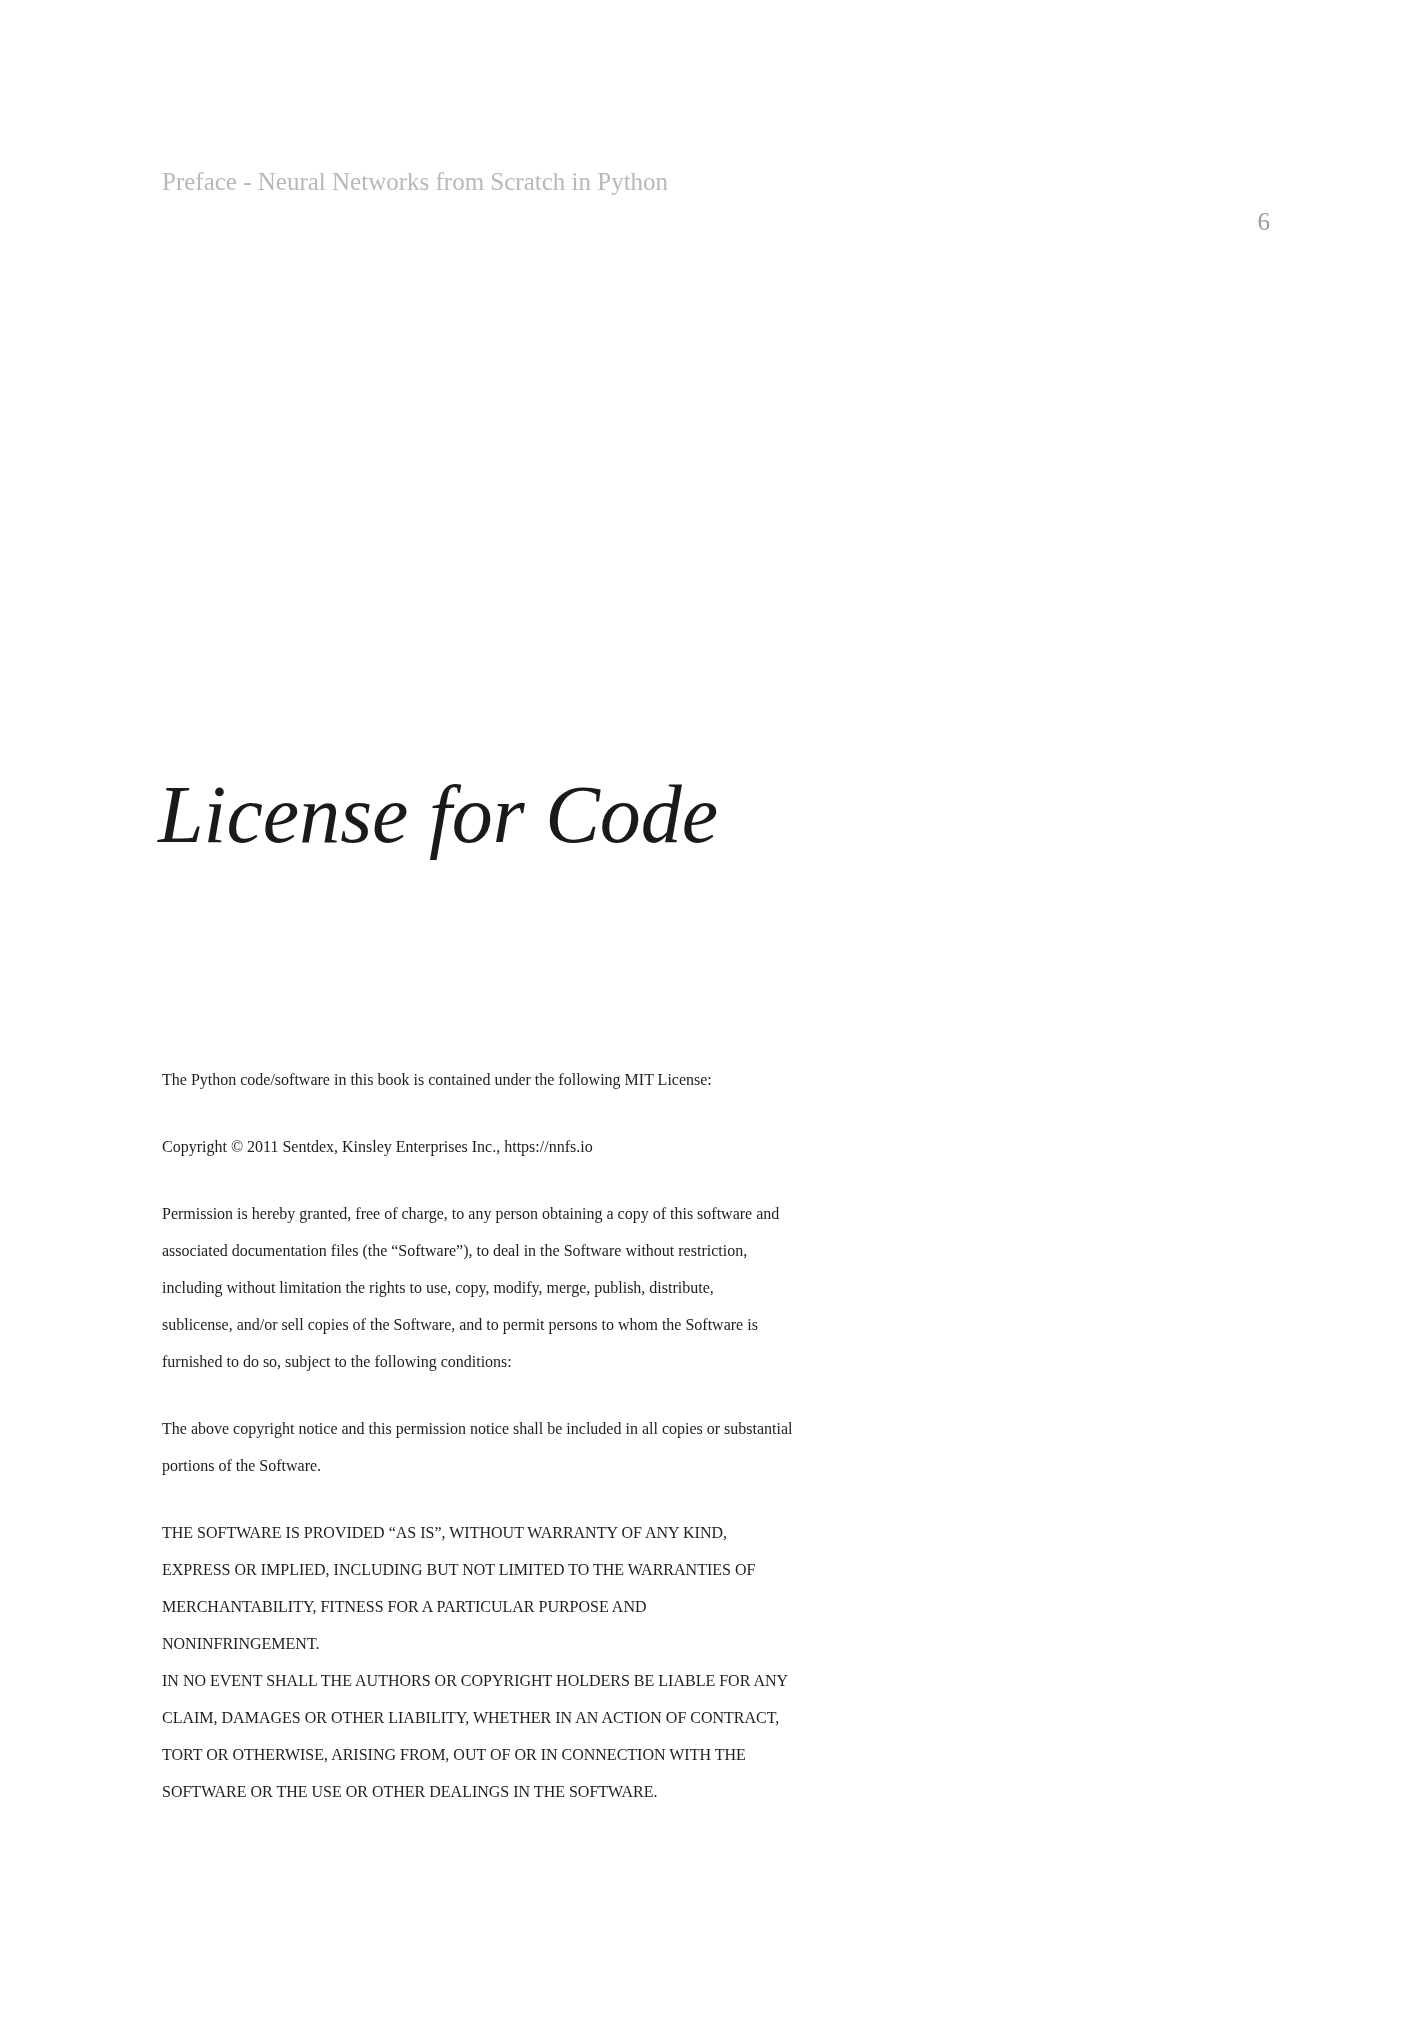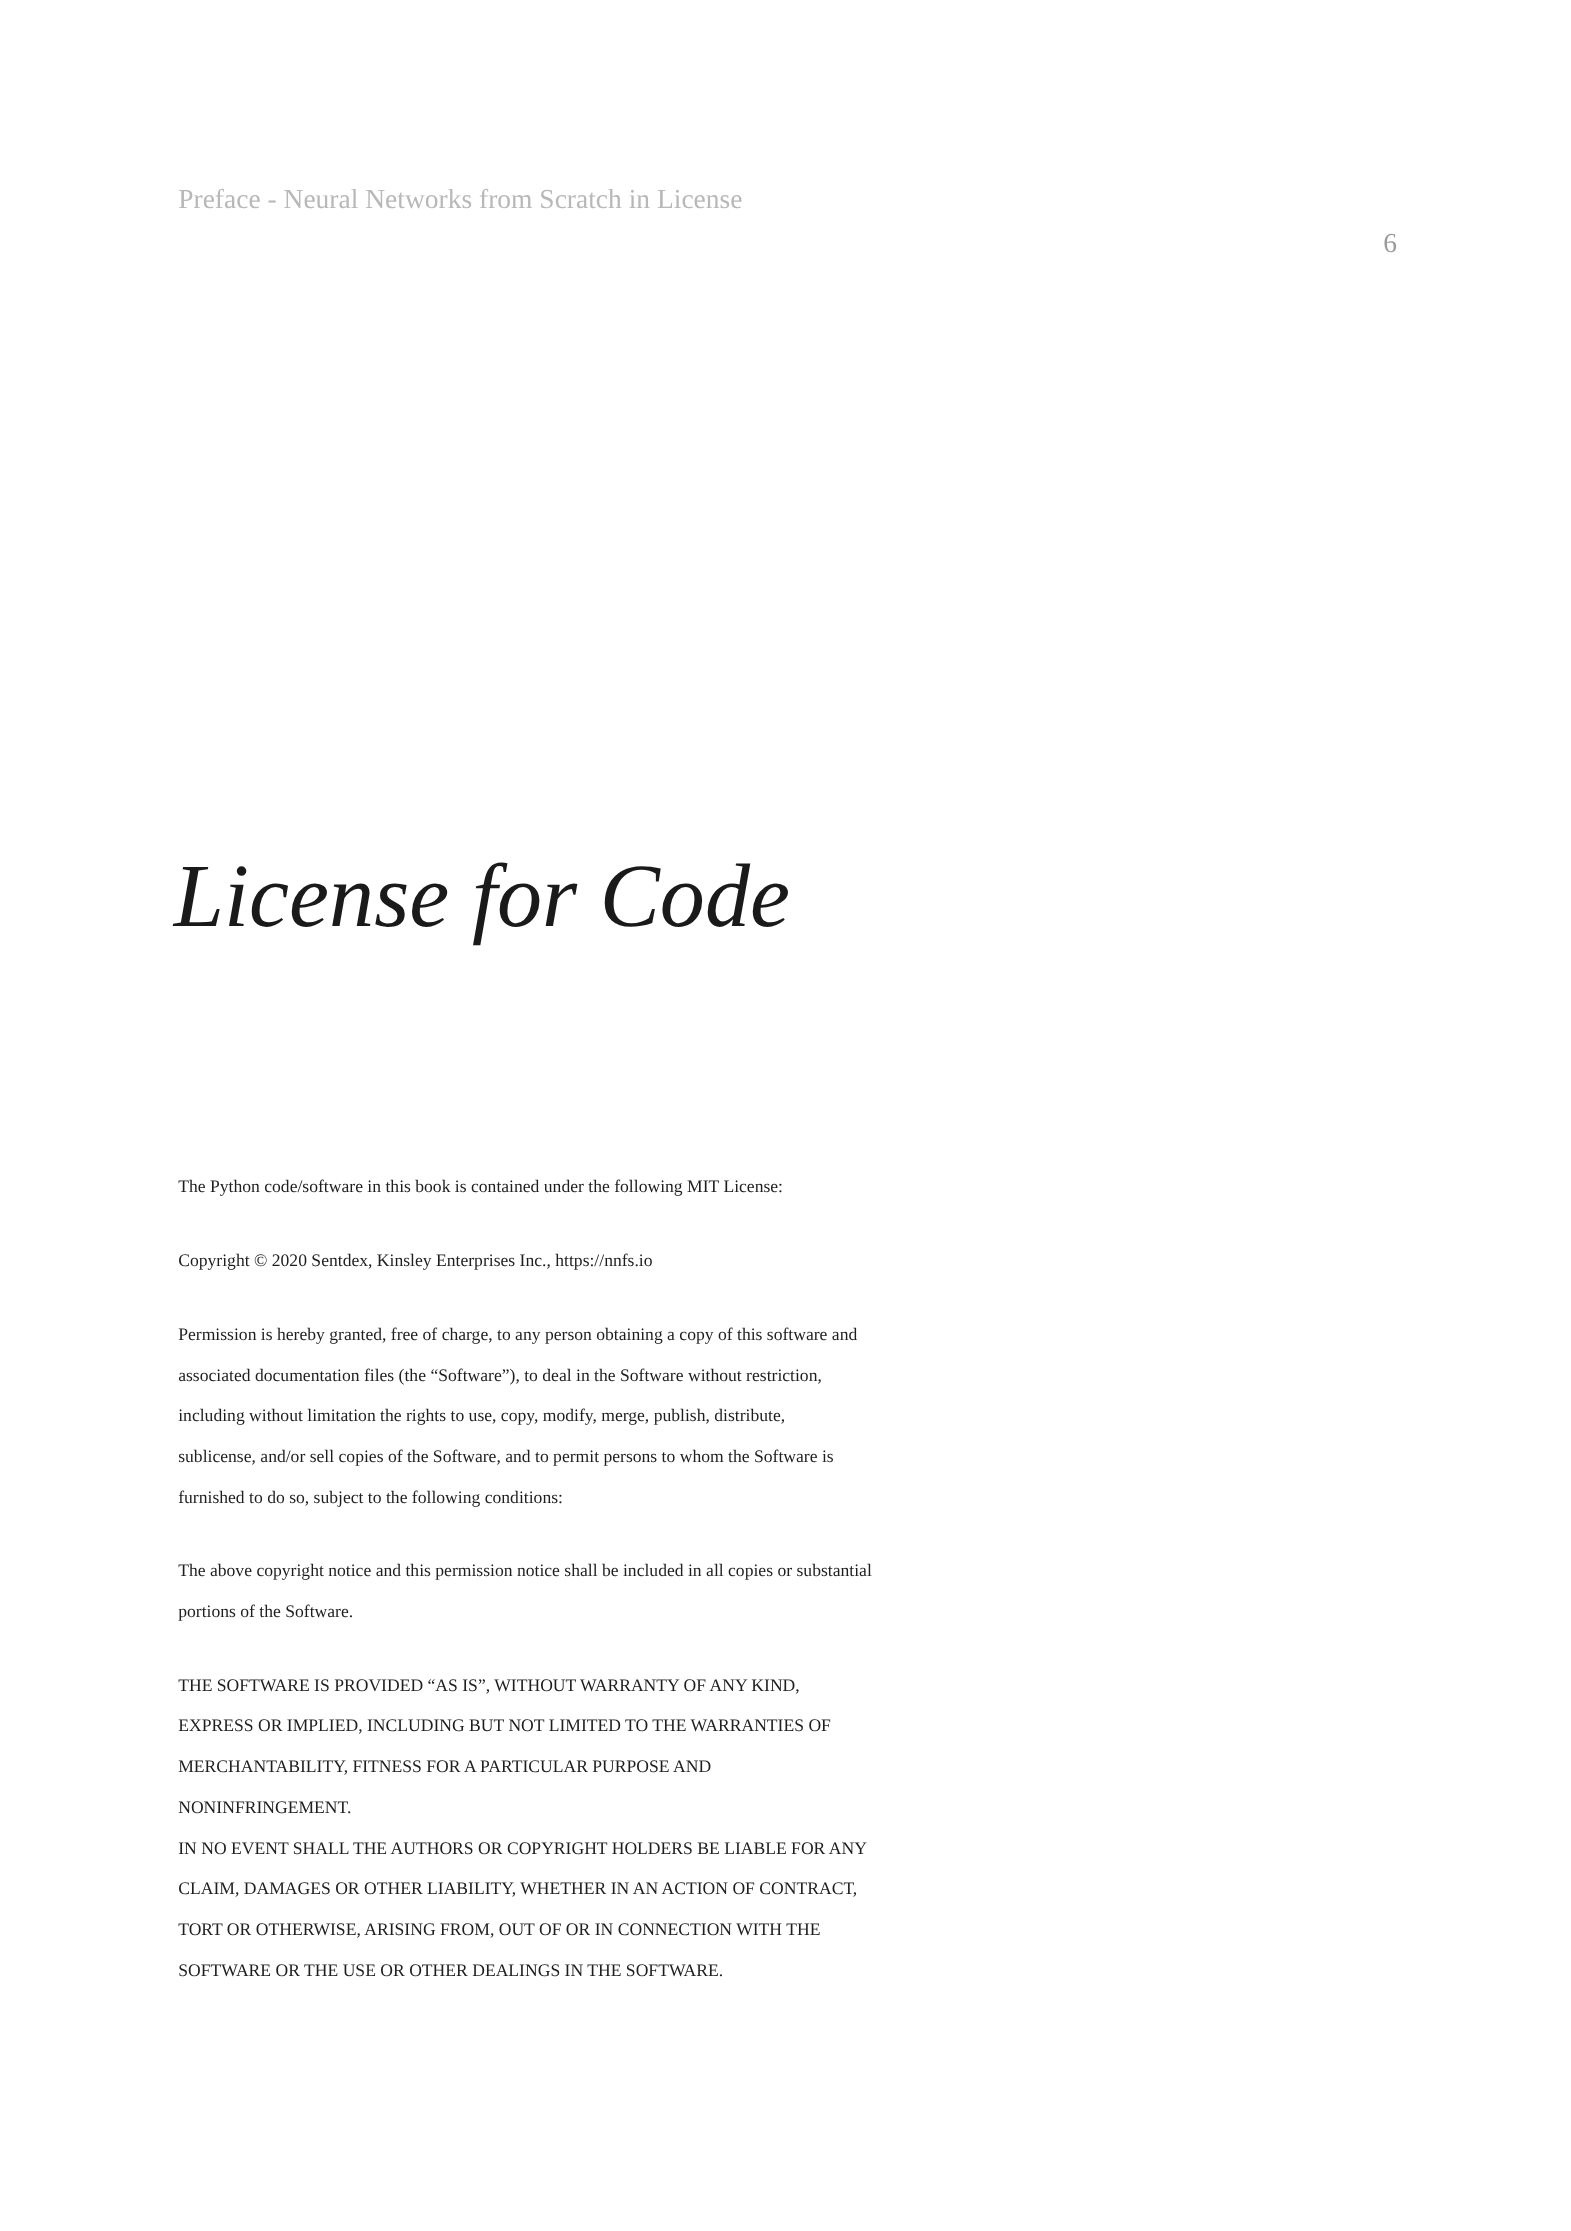--- a/index.html
+++ b/index.html
@@ -53,29 +53,29 @@
   .body-text p {
     margin: 0 0 30px 0;
     white-space: pre;
   }
 </style>
 </head>
 <body>
 
 <div class="page">
 
-  <div class="running-header">Preface - Neural Networks from Scratch in License</div>
+  <div class="running-header">Preface - Neural Networks from Scratch in Python</div>
 
   <div class="page-number">6</div>
 
   <h1 class="chapter-title">License for Code</h1>
 
   <div class="body-text">
     <p>The Python code/software in this book is contained under the following MIT License:</p>
-    <p>Copyright © 2020 Sentdex, Kinsley Enterprises Inc., https://nnfs.io</p>
+    <p>Copyright © 2011 Sentdex, Kinsley Enterprises Inc., https://nnfs.io</p>
     <p>Permission is hereby granted, free of charge, to any person obtaining a copy of this software and
 associated documentation files (the “Software”), to deal in the Software without restriction,
 including without limitation the rights to use, copy, modify, merge, publish, distribute,
 sublicense, and/or sell copies of the Software, and to permit persons to whom the Software is
 furnished to do so, subject to the following conditions:</p>
     <p>The above copyright notice and this permission notice shall be included in all copies or substantial
 portions of the Software.</p>
     <p>THE SOFTWARE IS PROVIDED “AS IS”, WITHOUT WARRANTY OF ANY KIND,
 EXPRESS OR IMPLIED, INCLUDING BUT NOT LIMITED TO THE WARRANTIES OF
 MERCHANTABILITY, FITNESS FOR A PARTICULAR PURPOSE AND

